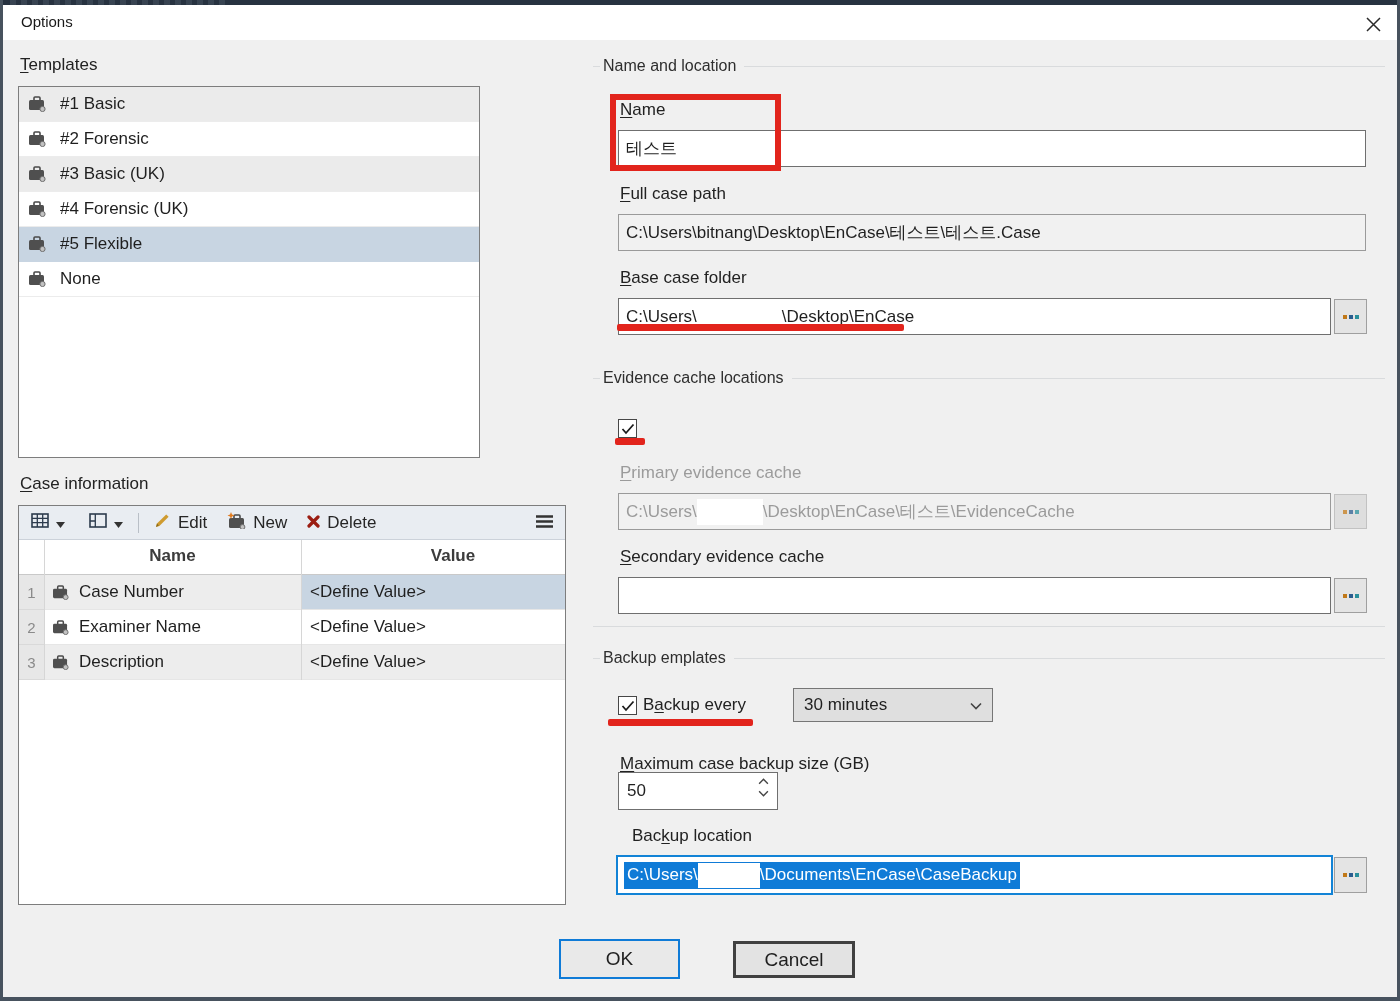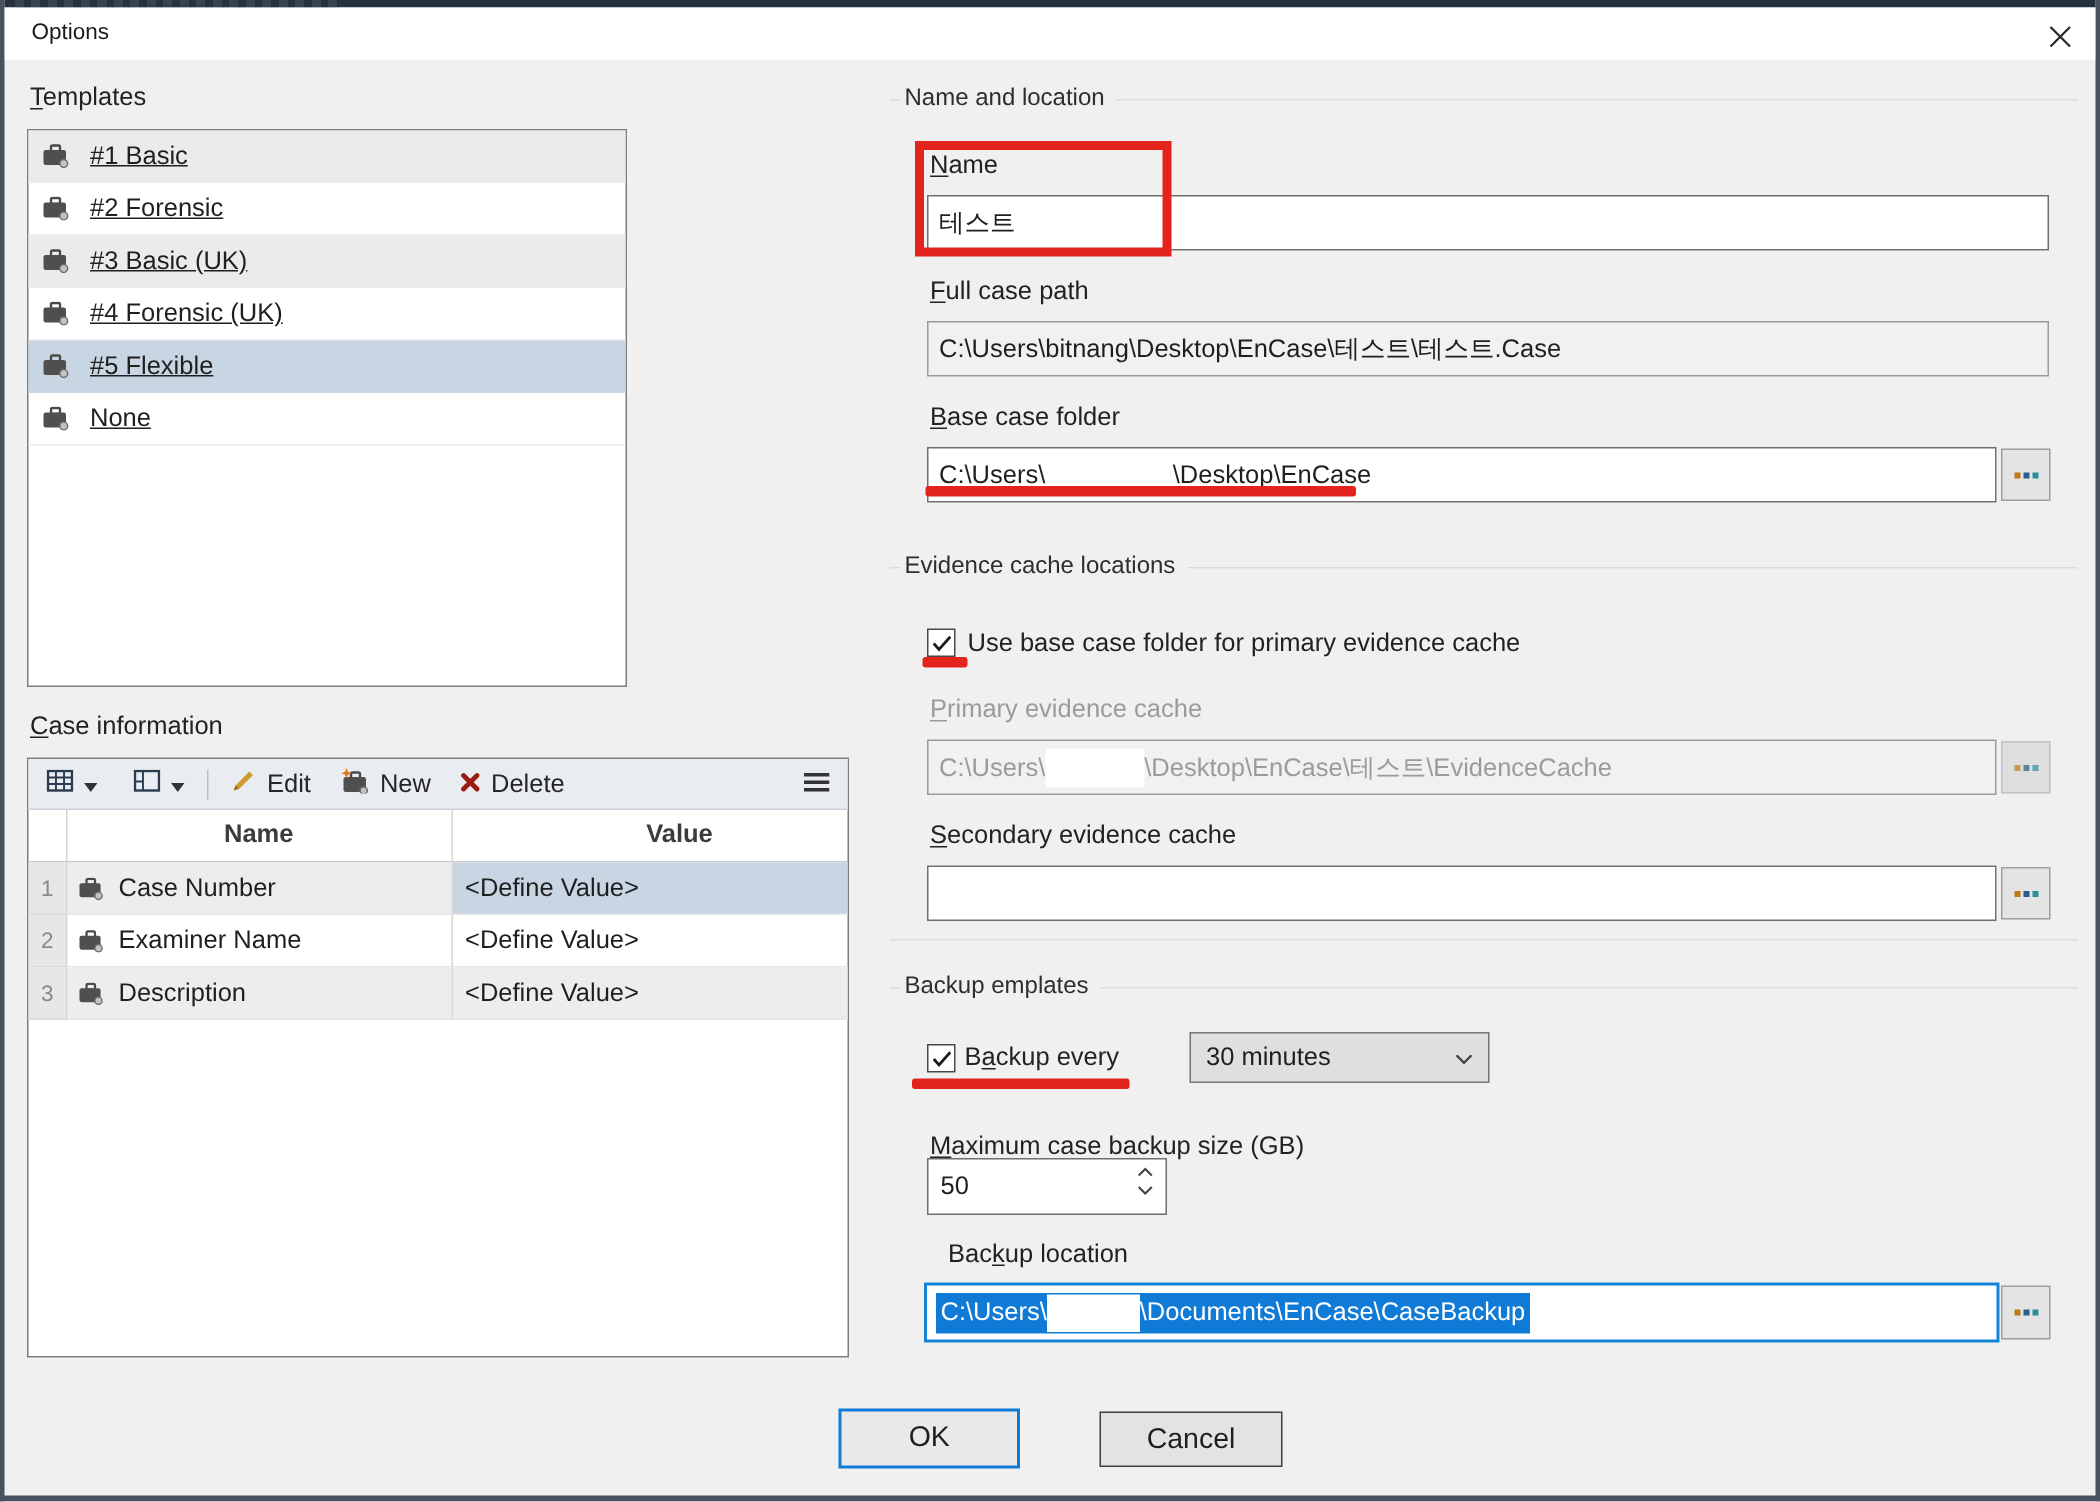--- a/index.html
+++ b/index.html
@@ -35,21 +35,21 @@
   .redact { display:inline-block; width:85px; height:26px; background:#ffffff; }
   .checkbox { position:absolute; width:19px; height:19px; background:#fff; border:1px solid #474747;
               display:flex; align-items:center; justify-content:center; }
 
   
   .ann { position:absolute; z-index:9; }
   .ann.rect { border:6px solid #e2241c; background:transparent; }
   .ann.line { background:#e2241c; height:7px; border-radius:2px; }
 
   
-  .listbox { position:absolute; left:15px; top:86px; width:400px; height:372px; background:#fff; border:1px solid #7d7d7d;text-decoration:underline; }
+  .listbox { position:absolute; left:15px; top:86px; width:462px; height:372px; background:#fff; border:1px solid #7d7d7d; }
   .lrow { height:35px; display:flex; align-items:center; padding-left:9px; font-size:17px; border-bottom:1px solid #ececec; }
   .lrow.alt { background:#ebebeb; }
   .lrow.sel { background:#c8d5e2; border-bottom-color:#c8d5e2; }
   .lrow .ic { margin-right:14px; display:flex; }
 
   
   .panel { position:absolute; left:15px; top:505px; width:548px; height:400px; background:#fff; border:1px solid #7d7d7d; }
   .toolbar { position:absolute; left:0; top:0; width:546px; height:34px; background:#e9edf2;
              border-bottom:1px solid #ccd2da; display:flex; align-items:center; padding:0 12px; gap:7px; font-size:17px; color:#262626; }
   .toolbar .sep { width:1px; height:20px; background:#b9bfc7; margin:0 8px; }
@@ -75,21 +75,21 @@
   .spinner { position:absolute; left:615px; top:772px; width:160px; height:38px; background:#fff; border:1px solid #6f6f6f;
              font-size:17px; display:flex; align-items:center; padding:0 8px; }
   .spinbtns { position:absolute; right:8px; top:5px; display:flex; flex-direction:column; gap:5px; }
   .focus-input { position:absolute; left:613px; top:855px; width:717px; height:40px; background:#fff; border:2px solid #1283d6;
                  display:flex; align-items:center; padding:0 6px; font-size:17px; }
   .selspan { background:#0f7bd7; color:#fff; display:inline-flex; align-items:center; height:27px; padding:0 3px; white-space:pre; }
   .selspan .redact { height:25px; width:62px; }
 
   .btn { position:absolute; font-size:19px; color:#1f1f1f; display:flex; align-items:center; justify-content:center; }
   .btn.ok { left:556px; top:939px; width:121px; height:40px; background:#e9e9e9; border:2px solid #0f7bd7; }
-  .btn.cancel { left:730px; top:941px; width:122px; height:37px; background:#e3e3e3; border:1px solid #404040; }
+  .btn.cancel { left:730px; top:941px; width:122px; height:37px; background:#e3e3e3; border:3px solid #404040; }
 </style>
 </head>
 <body>
 
 <div class="win">
   <div class="topstrip"></div>
 
   <div class="titlebar">
     <span class="title">Options</span>
     <span class="close-btn">
@@ -291,21 +291,20 @@
   <div class="ann line" style="left:614px; top:324px; width:287px;"></div>
 
   <div class="gline" style="top:378px;"></div>
   <span class="glabel" style="left:597px; top:368px;">Evidence cache locations</span>
 
   <div class="checkbox" style="left:615px; top:419px;">
     <svg width="14" height="12" viewBox="0 0 14 12">
         <path d="M1.5 6 L5 10 L12.5 1.5" stroke="#1c1c1c" stroke-width="1.8" fill="none"></path>
       </svg>
   </div>
-  <span class="flabel" style="left:642px; top:419px;">Use base case folder for primary evidence cache</span>
   <div class="ann line" style="left:612px; top:438px; width:30px;"></div>
 
   <span class="flabel" style="left:617px; top:463px; color:#9b9b9b;"><span></span><u>P</u><span>rimary evidence cache</span></span>
   <div class="tinput disabled gray-text" style="left:615px; top:493px; width:713px; height:37px;"><span>C:\Users\</span><span class="redact" style="width:66px;"></span><span>\Desktop\EnCase\테스트\EvidenceCache</span></div>
   <div class="browse disabled" style="left:1331px; top:494px;">
       <i></i>
       <i></i>
       <i></i>
     </div>
 

